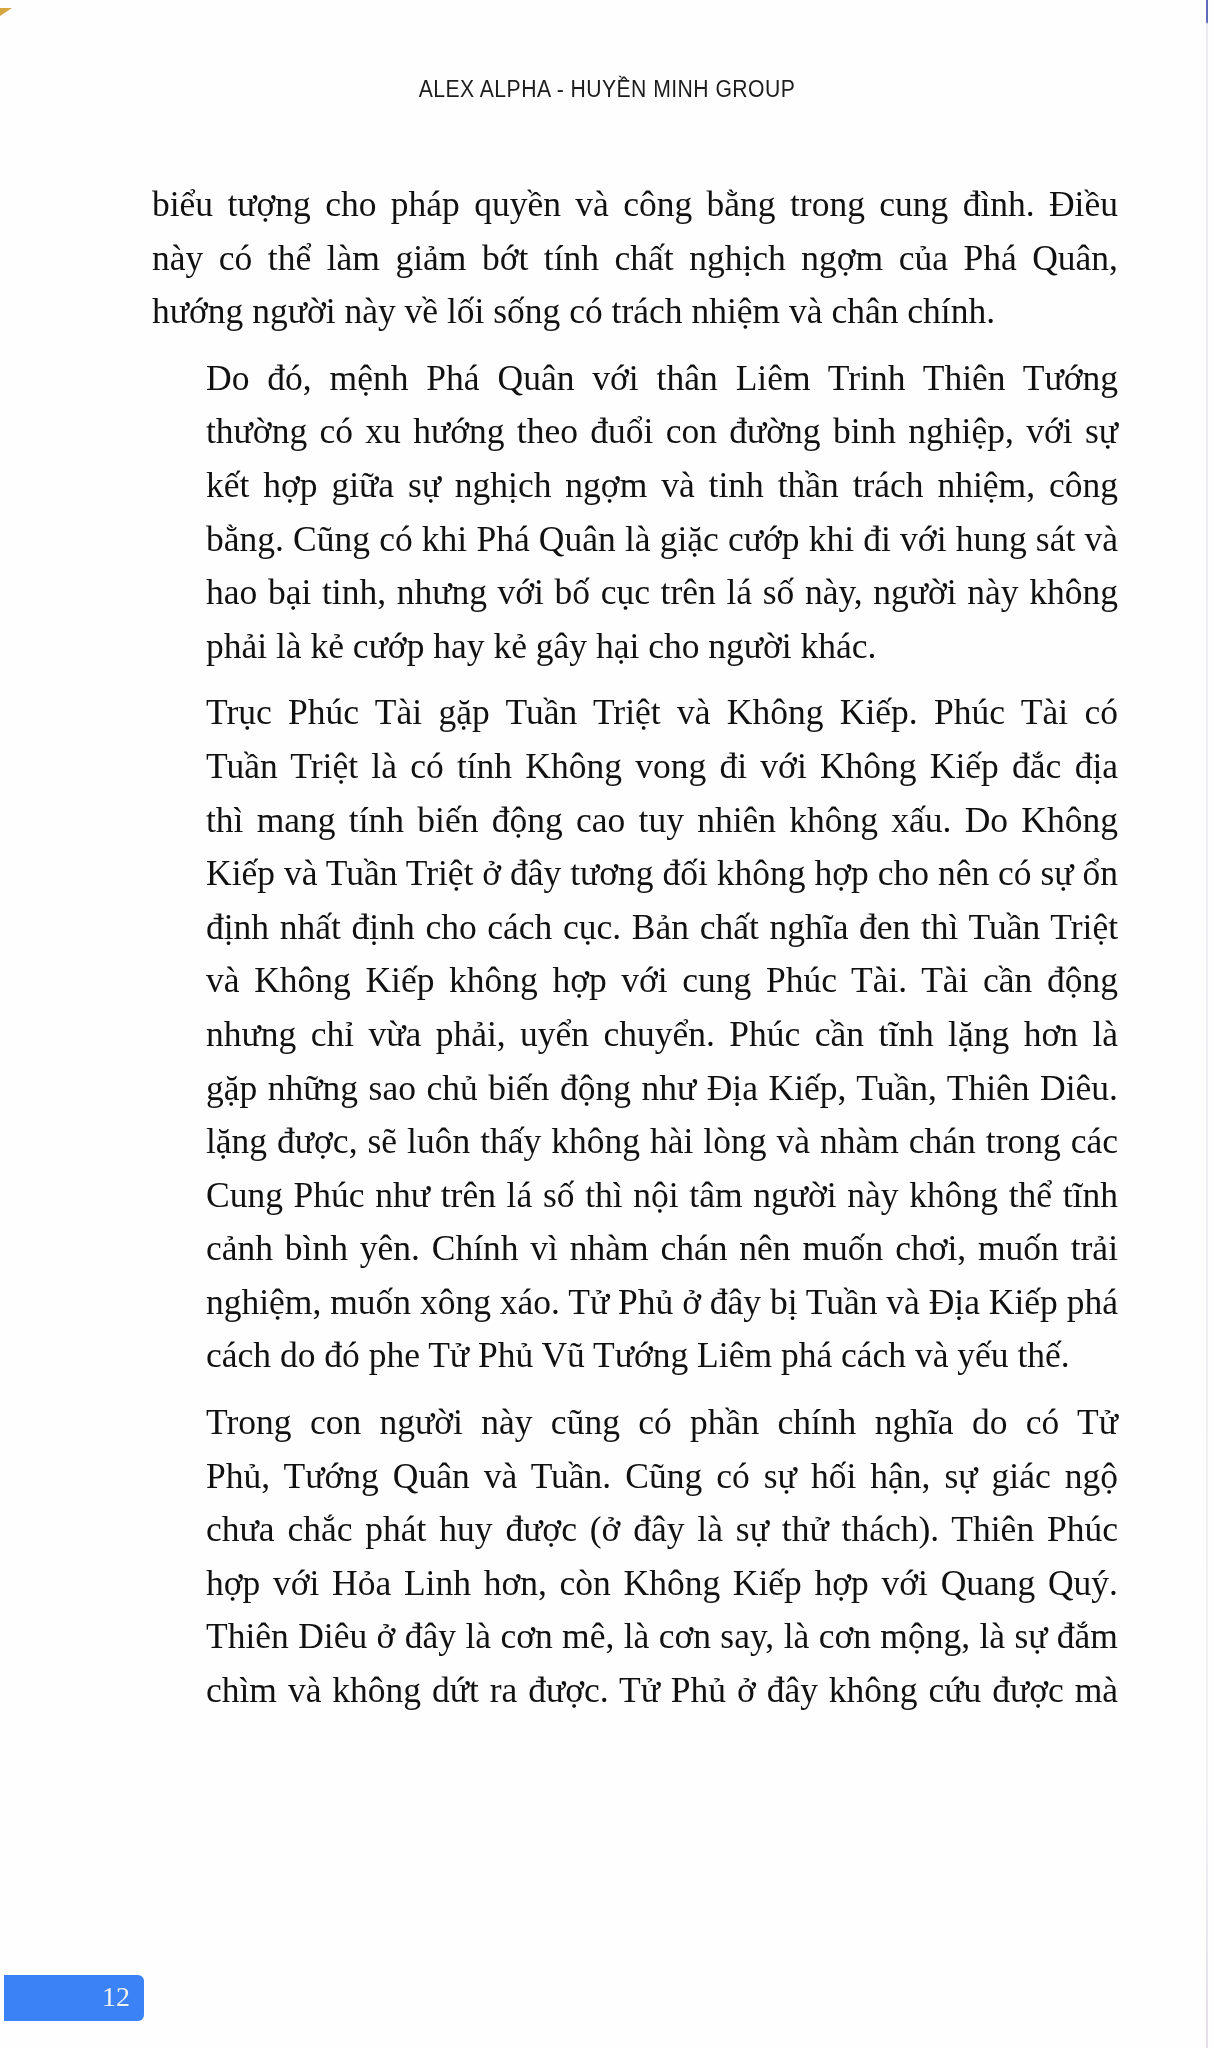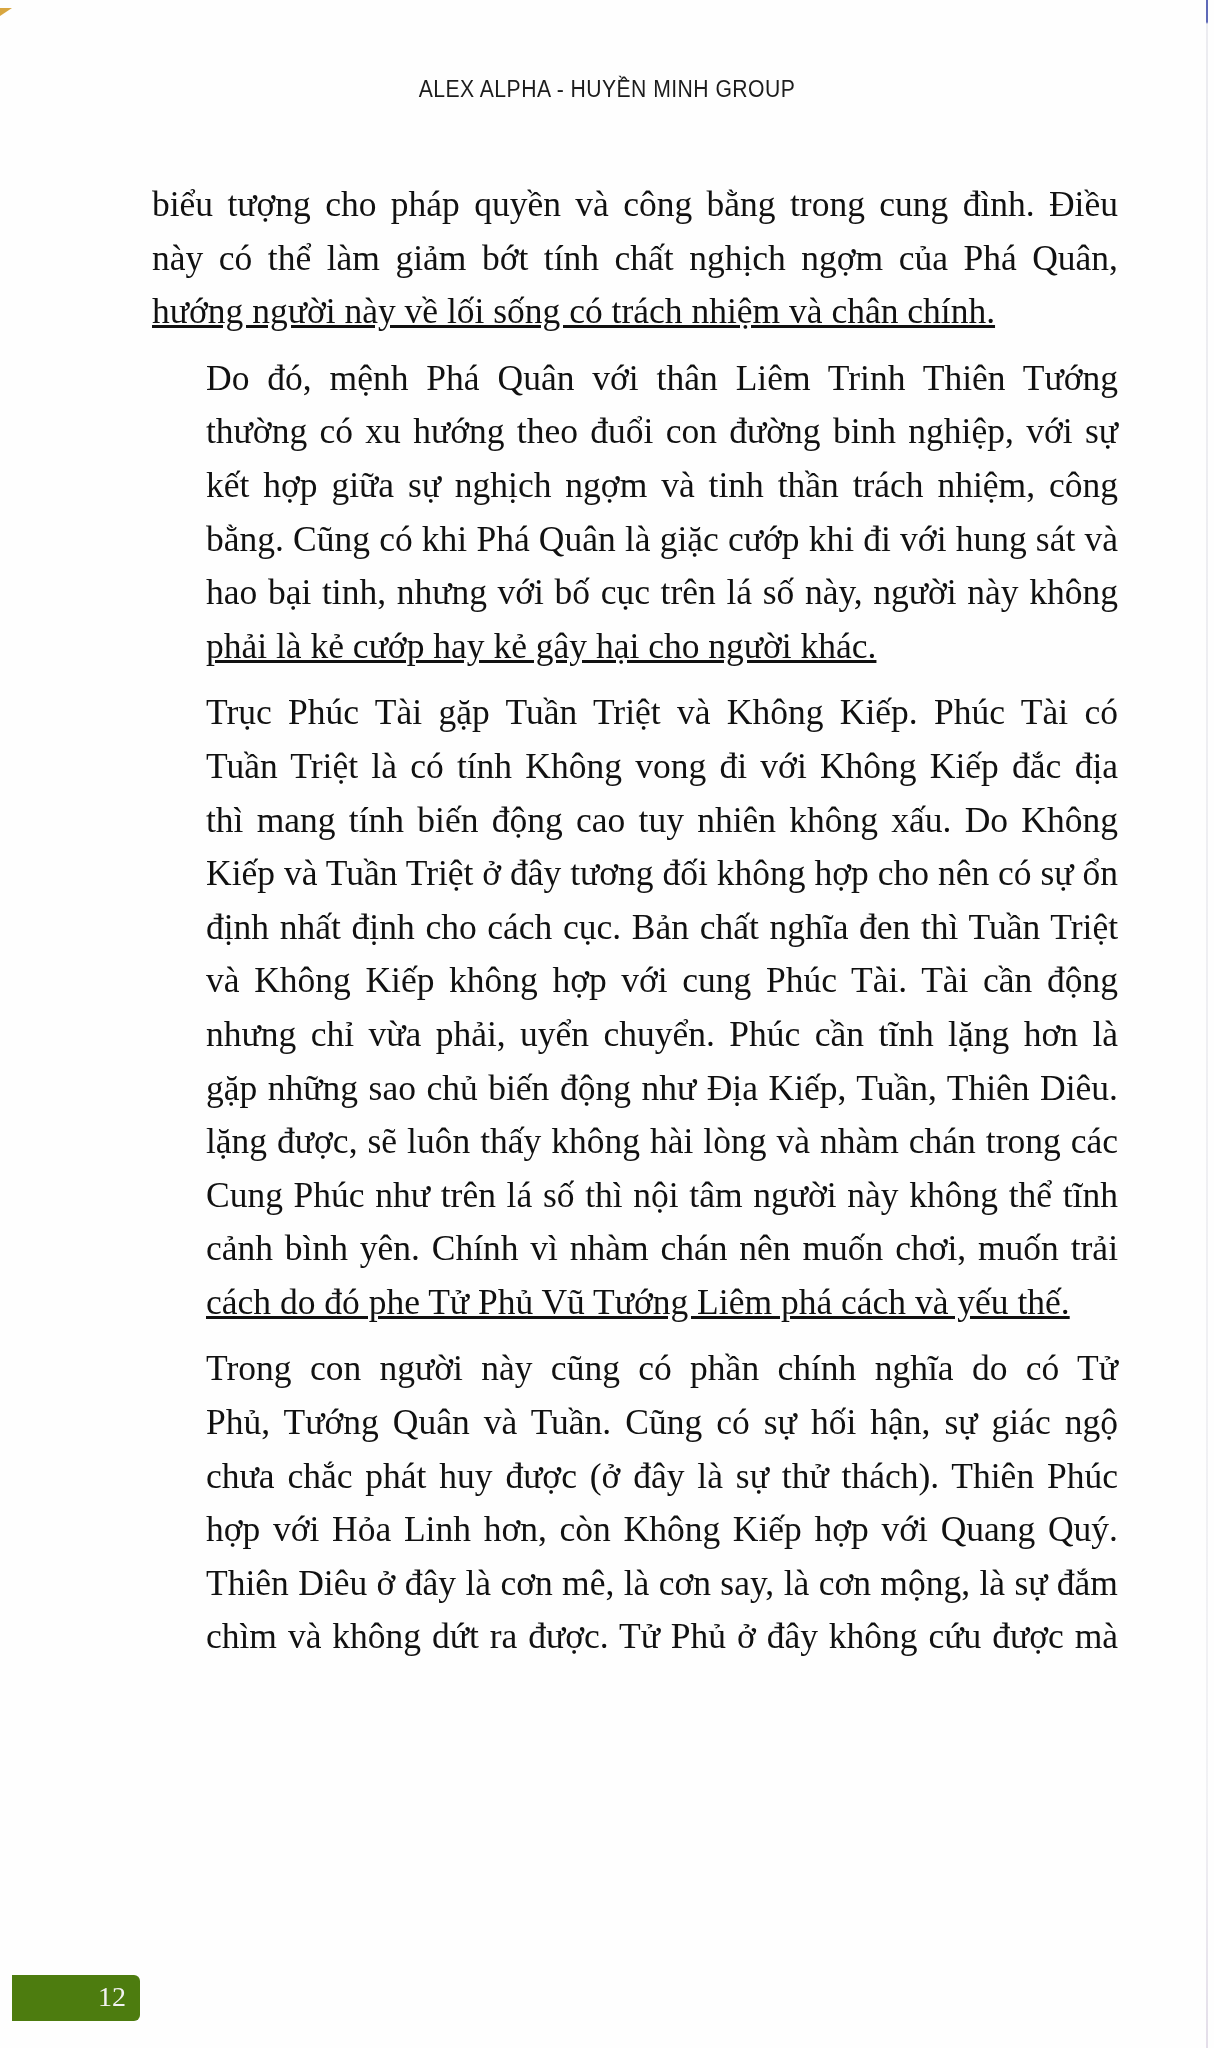--- a/index.html
+++ b/index.html
@@ -64,29 +64,28 @@
       text-indent: 54px;
     }
     .line {
       display: block;
       text-align: justify;
       text-align-last: justify;
       white-space: nowrap;
     }
     .line.last {
       text-align-last: left;
-      text-decoration: underline;
     }
     .page-number-tab {
       position: absolute;
-      left: 12px;
+      left: 4px;
       top: 1975px;
-      width: 128px;
+      width: 140px;
       height: 46px;
-      background: #4d7c0f;
+      background: #3b82f6;
       border-radius: 0 6px 6px 0;
     }
     .page-number {
       position: absolute;
       right: 14px;
       top: 6px;
       font-family: "Liberation Serif", serif;
       font-size: 28px;
       color: #f2f2f2;
     }
@@ -118,20 +117,21 @@
       <span class="line">Tuần Triệt là có tính Không vong đi với Không Kiếp đắc địa</span>
       <span class="line">thì mang tính biến động cao tuy nhiên không xấu. Do Không</span>
       <span class="line">Kiếp và Tuần Triệt ở đây tương đối không hợp cho nên có sự ổn</span>
       <span class="line">định nhất định cho cách cục. Bản chất nghĩa đen thì Tuần Triệt</span>
       <span class="line">và Không Kiếp không hợp với cung Phúc Tài. Tài cần động</span>
       <span class="line">nhưng chỉ vừa phải, uyển chuyển. Phúc cần tĩnh lặng hơn là</span>
       <span class="line">gặp những sao chủ biến động như Địa Kiếp, Tuần, Thiên Diêu.</span>
       <span class="line">lặng được, sẽ luôn thấy không hài lòng và nhàm chán trong các</span>
       <span class="line">Cung Phúc như trên lá số thì nội tâm người này không thể tĩnh</span>
       <span class="line">cảnh bình yên. Chính vì nhàm chán nên muốn chơi, muốn trải</span>
+      <span class="line">nghiệm, muốn xông xáo. Tử Phủ ở đây bị Tuần và Địa Kiếp phá</span>
       <span class="line last">cách do đó phe Tử Phủ Vũ Tướng Liêm phá cách và yếu thế.</span>
     </div>
     <div class="paragraph indent">
       <span class="line" style="text-indent: 54px;">Trong con người này cũng có phần chính nghĩa do có Tử</span>
       <span class="line">Phủ, Tướng Quân và Tuần. Cũng có sự hối hận, sự giác ngộ</span>
       <span class="line">chưa chắc phát huy được (ở đây là sự thử thách). Thiên Phúc</span>
       <span class="line">hợp với Hỏa Linh hơn, còn Không Kiếp hợp với Quang Quý.</span>
       <span class="line">Thiên Diêu ở đây là cơn mê, là cơn say, là cơn mộng, là sự đắm</span>
       <span class="line">chìm và không dứt ra được. Tử Phủ ở đây không cứu được mà</span>
     </div>

